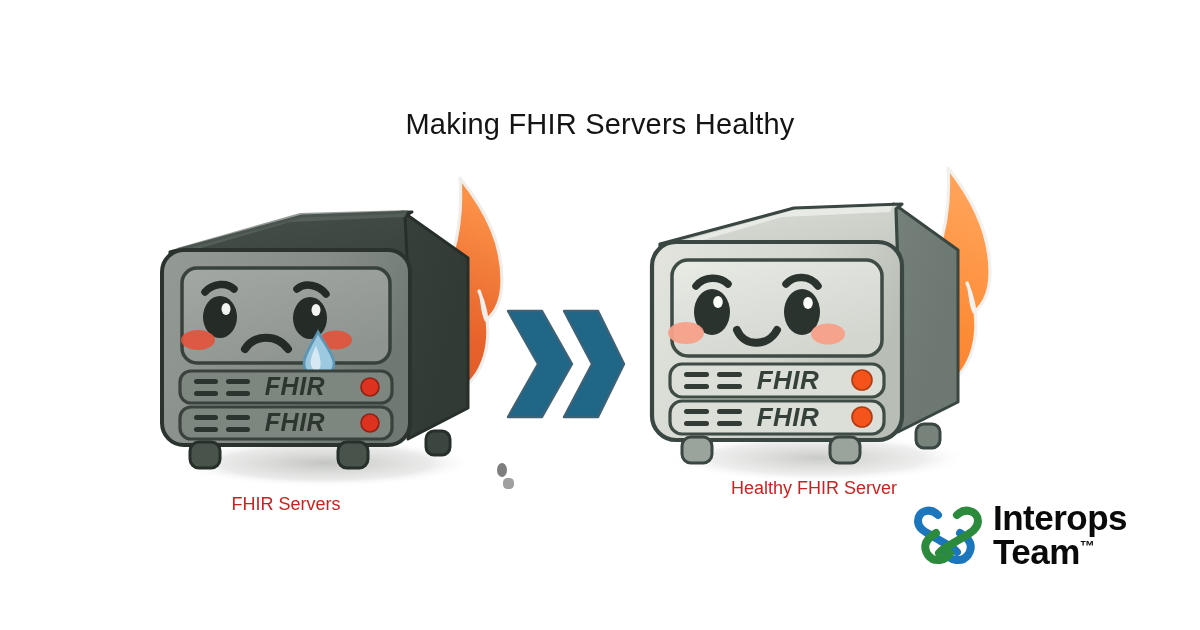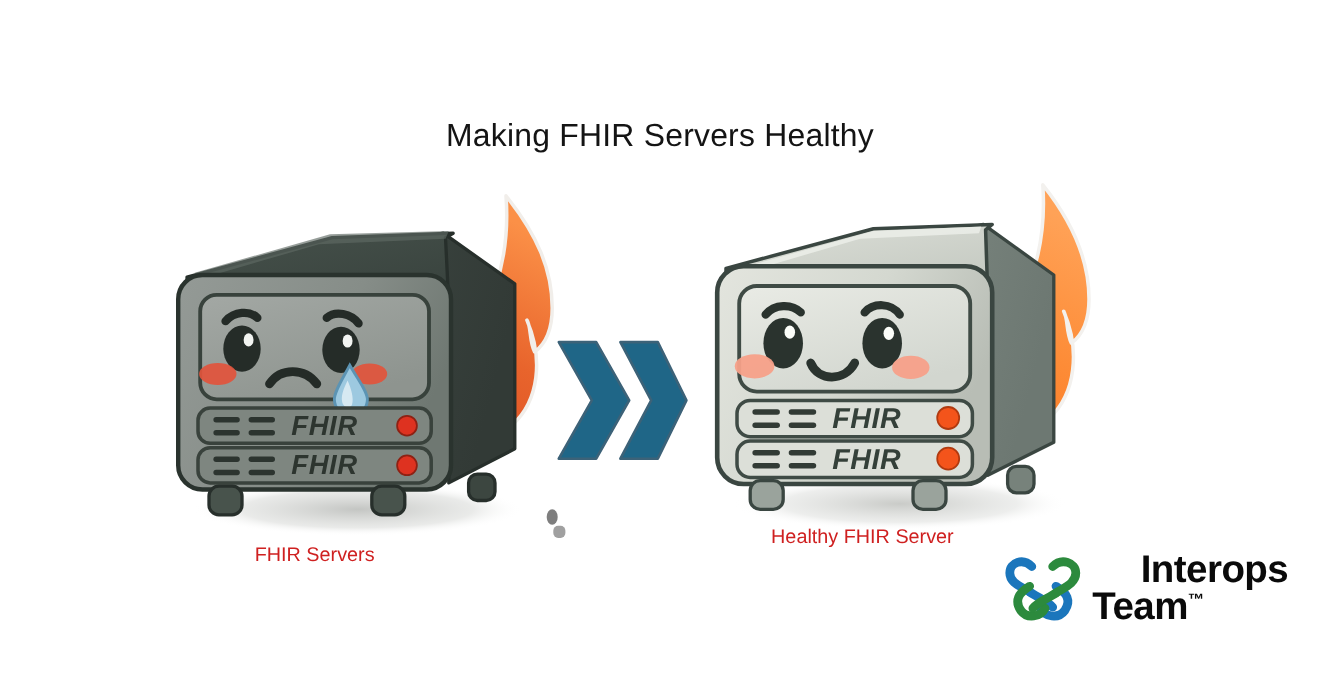--- a/index.html
+++ b/index.html
@@ -48,21 +48,21 @@
   .caption {
     position: absolute;
     text-align: center;
     font-size: 18px;
     font-weight: 400;
     color: #cf2020;
     font-family: "Liberation Sans", sans-serif;
     white-space: nowrap;
   }
   .caption.left  { left: 150px; top: 494px; width: 272px; }
-  .caption.right { left: 626px; top: 478px; width: 316px; }
+  .caption.right { left: 656px; top: 478px; width: 316px; }
 
   
   .chevron {
     position: absolute;
     left: 504px; top: 303px;
     width: 124px; height: 122px;
   }
 
   
   .speck {
@@ -94,21 +94,21 @@
   .logo-mark { width: 72px; height: 70px; flex: 0 0 auto; }
   .logo-text {
     display: flex; flex-direction: column;
     justify-content: center;
     line-height: 0.98;
     color: #0a0a0a;
     font-family: "Liberation Sans", sans-serif;
     font-weight: bold;
     letter-spacing: -0.5px;
   }
-  .logo-line1 { font-size: 35px; margin-left: 44px; }
+  .logo-line1 { font-size: 35px; }
   .logo-line2 { font-size: 35px; }
   .logo-line2 .tm { font-size: 15px; vertical-align: super; letter-spacing: 0; }
 </style>
 </head>
 <body>
 
 <div id="canvas">
 
   <div class="title">Making FHIR Servers Healthy</div>
 

